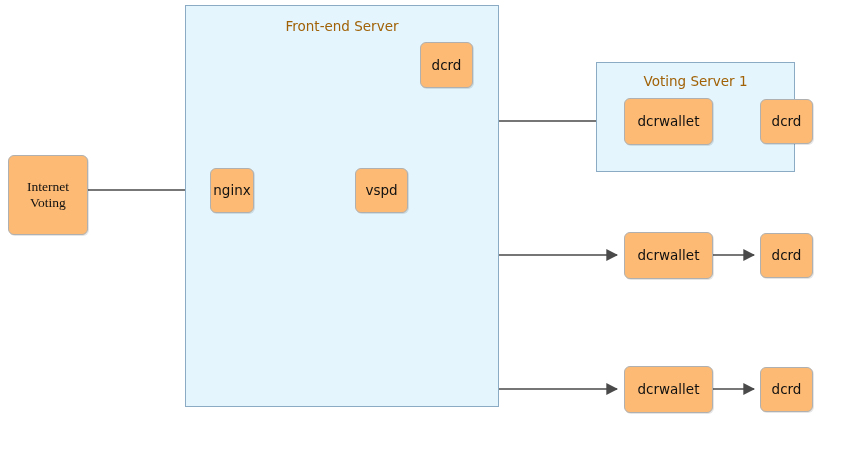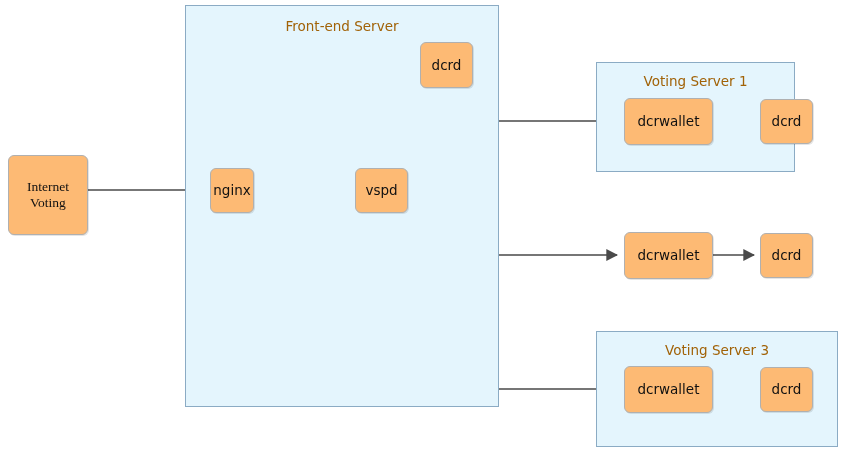--- a/index.html
+++ b/index.html
@@ -88,23 +88,20 @@
 
   <div class="cluster" style="left:185px; top:5px; width:314px; height:402px;">
     <div class="cluster-title" style="top:12px;">Front-end Server</div>
   </div>
 
   <div class="cluster" style="left:596px; top:62px; width:199px; height:110px;">
     <div class="cluster-title" style="top:10px;">Voting Server 1</div>
   </div>
 
 
-  <div class="cluster" style="left:596px; top:331px; width:242px; height:116px;">
-    <div class="cluster-title" style="top:10px;">Voting Server 3</div>
-  </div>
 
   <div class="node" style="left:8px; top:155px; width:80px; height:80px;font-family:Liberation Serif, serif;">
     <span>
       <span>Internet</span>
       <span>Voting</span>
     </span>
   </div>
 
   <div class="node" style="left:210px; top:168px; width:44px; height:45px;">
     <span>nginx</span>

